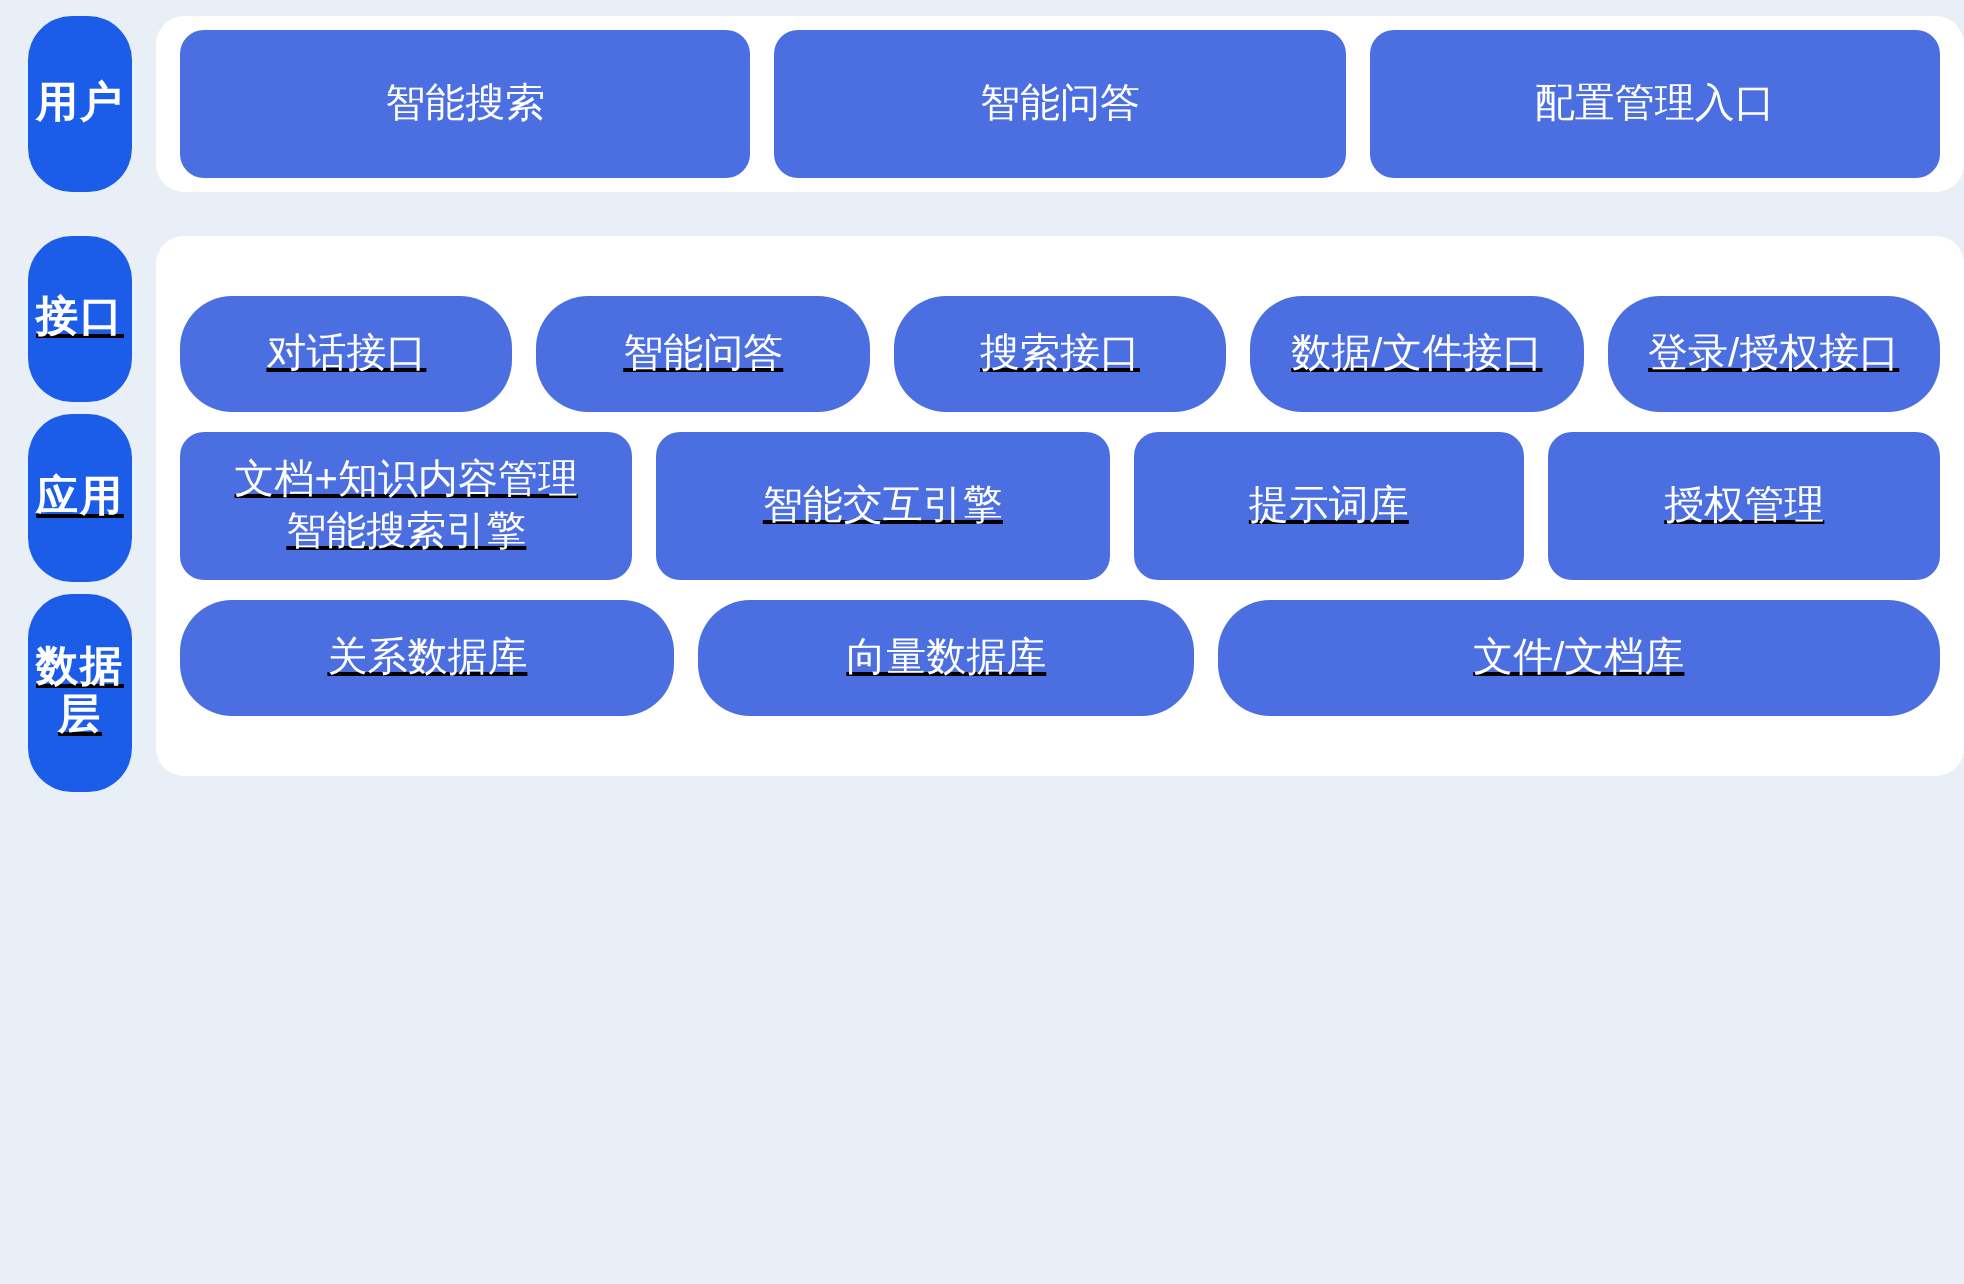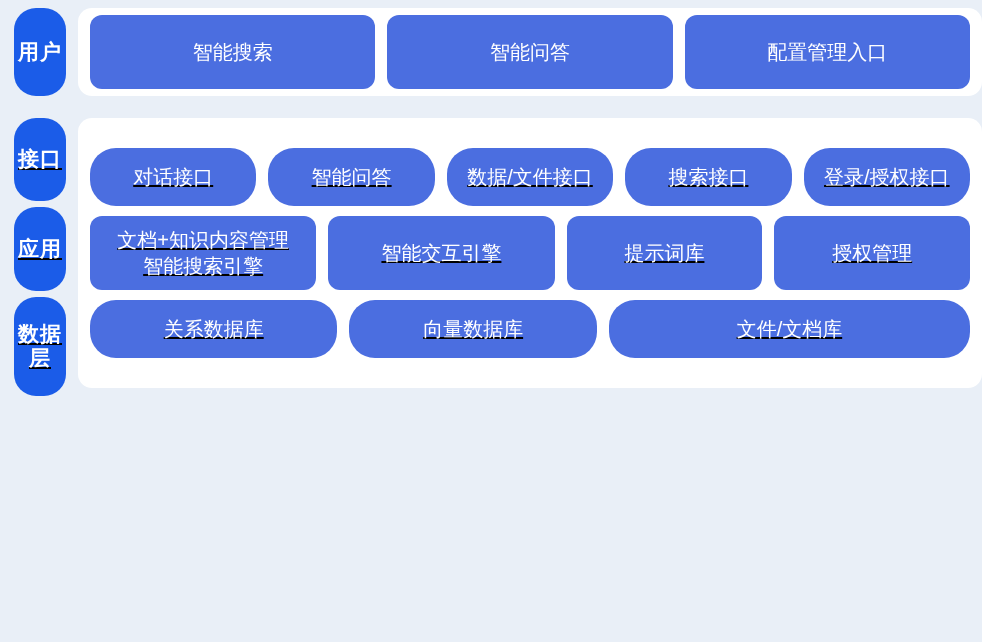--- a/index.html
+++ b/index.html
@@ -145,22 +145,22 @@
     <div class="tab-col">
       <div class="tab tab-iface">接口</div>
       <div class="tab tab-app">应用</div>
       <div class="tab tab-data">数据层</div>
     </div>
     <div class="panel">
 
       <div class="row">
         <div class="box short" style="flex:1">对话接口</div>
         <div class="box short" style="flex:1">智能问答</div>
+        <div class="box short" style="flex:1">搜索接口</div>
         <div class="box short" style="flex:1">数据/文件接口</div>
-        <div class="box short" style="flex:1">搜索接口</div>
         <div class="box short" style="flex:1">登录/授权接口</div>
       </div>
 
       <div class="row">
         <div class="box tall" style="flex:1.08">文档+知识内容管理
 智能搜索引擎</div>
         <div class="box tall" style="flex:1.08">智能交互引擎</div>
         <div class="box tall" style="flex:0.92">提示词库</div>
         <div class="box tall" style="flex:0.92">授权管理</div>
       </div>

